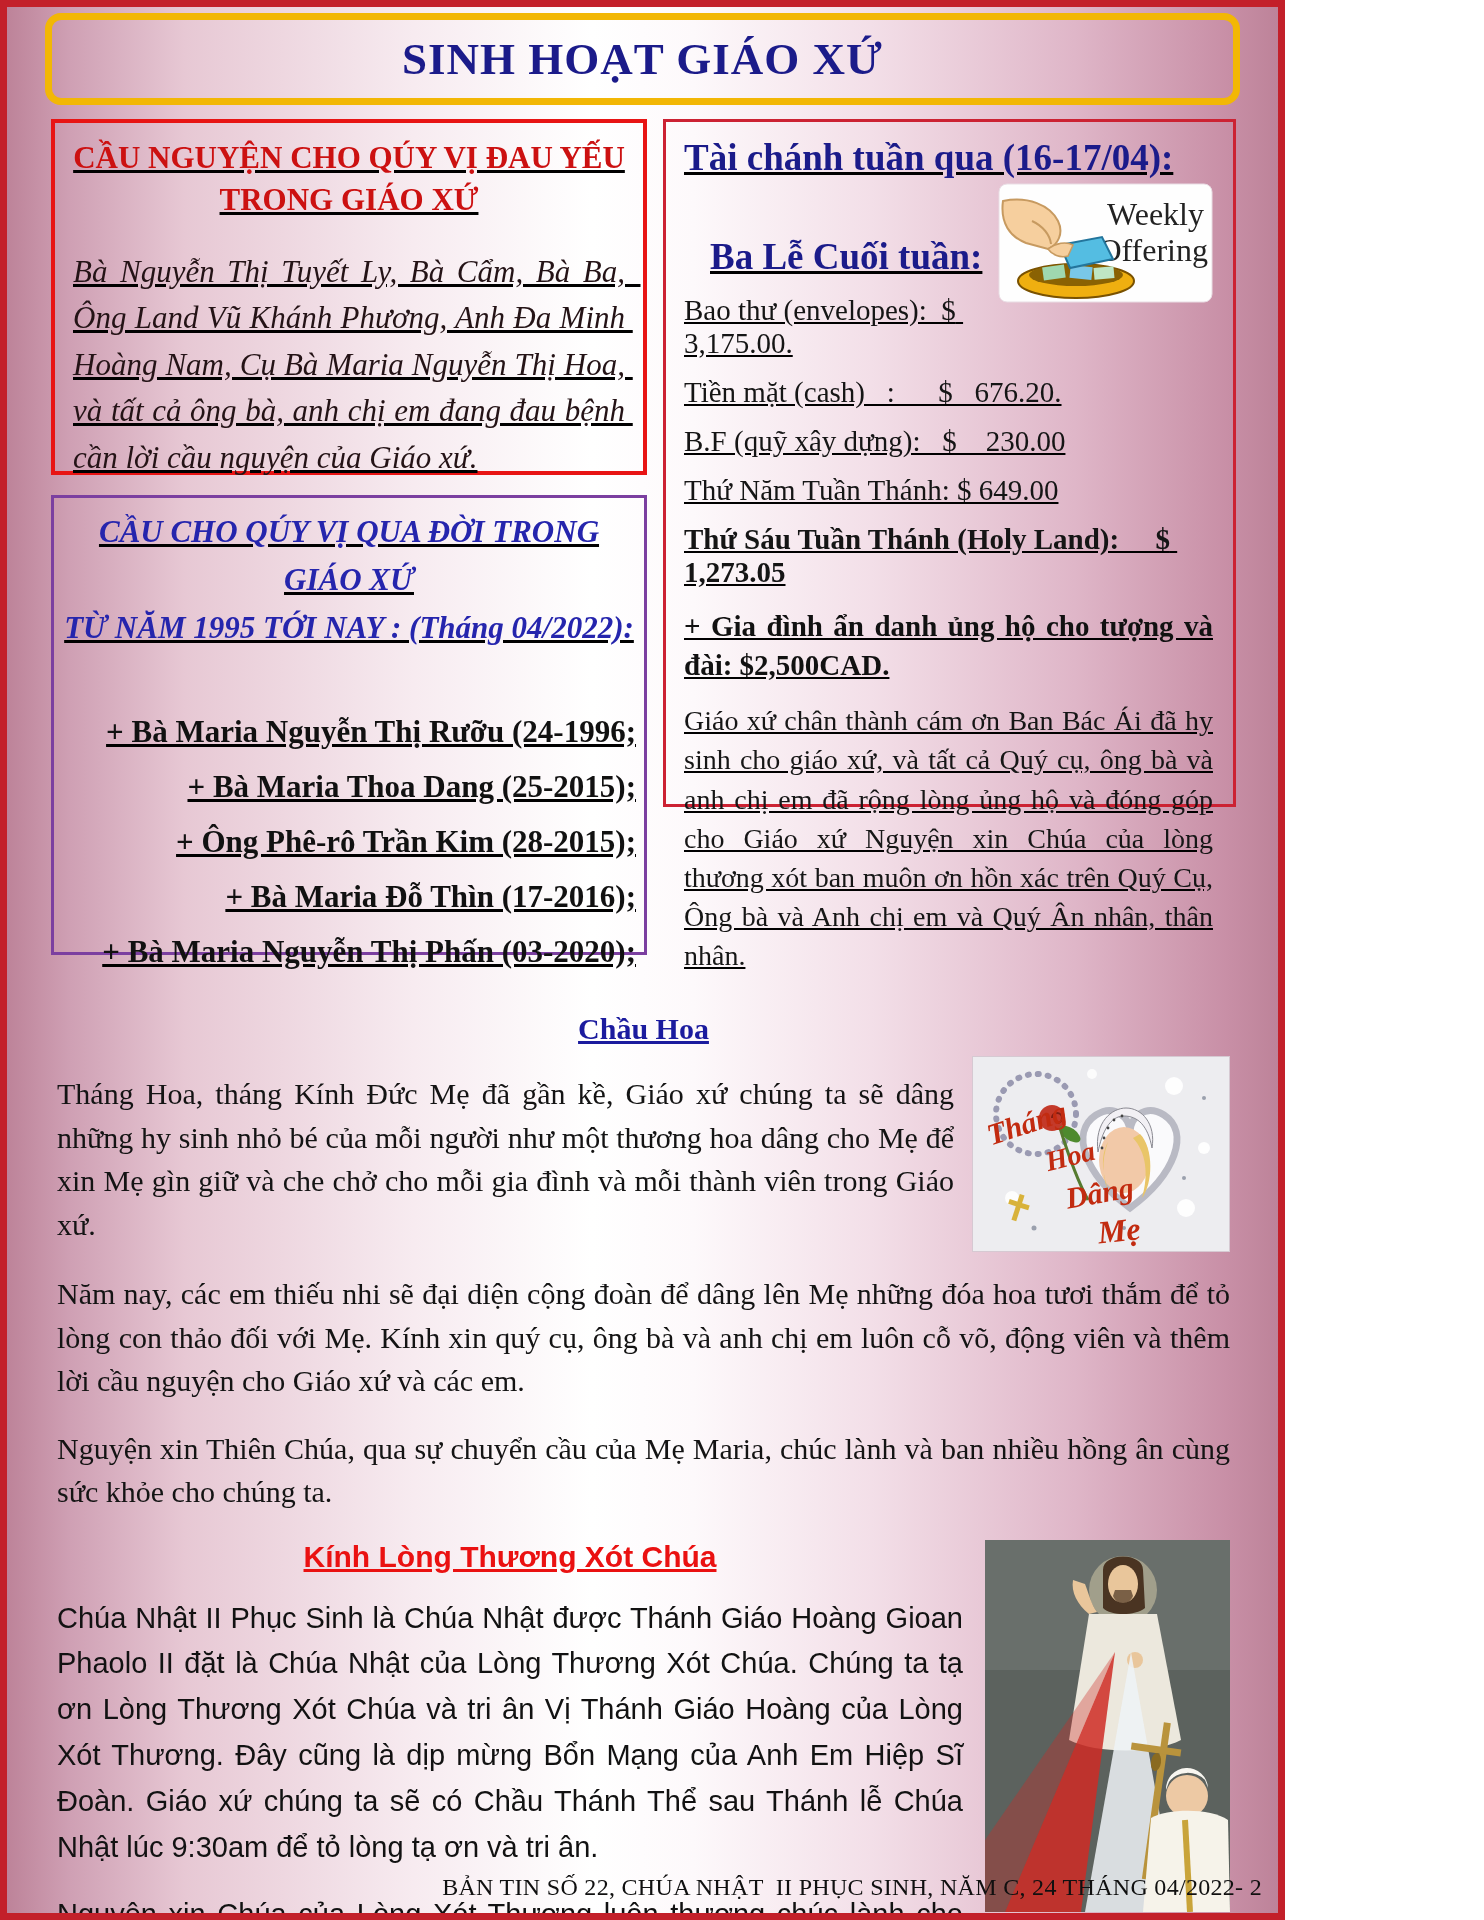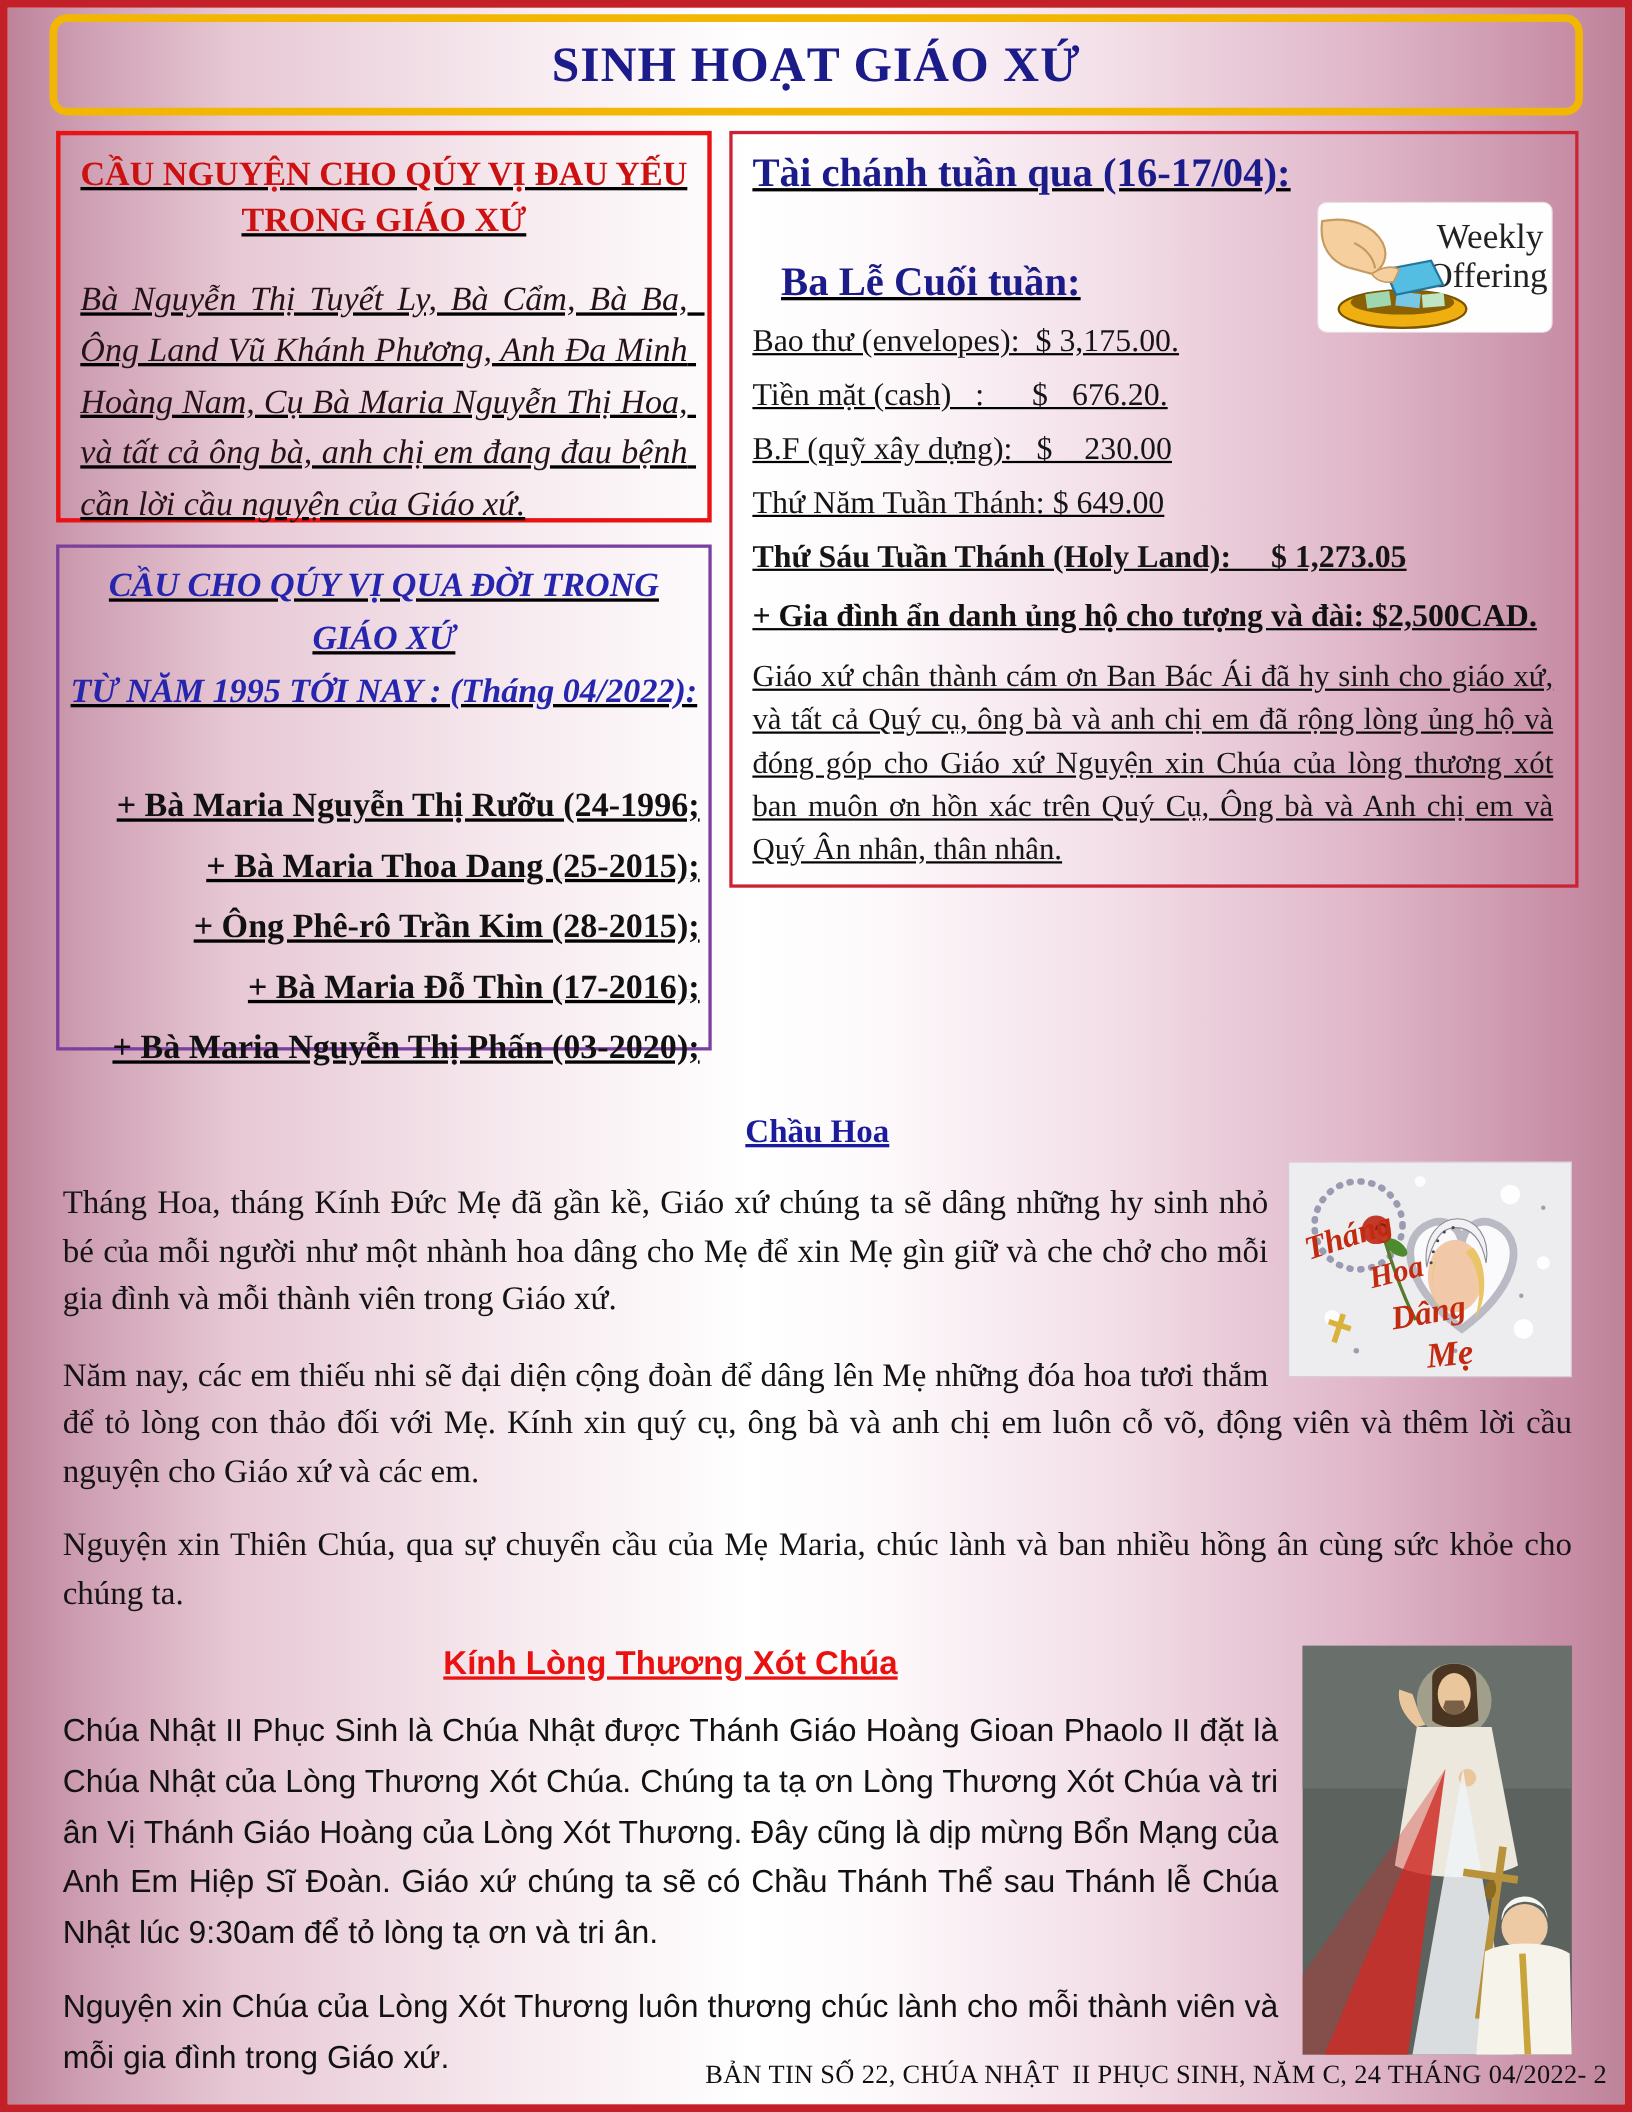--- a/index.html
+++ b/index.html
@@ -1,19 +1,19 @@
 <!DOCTYPE html>
 <html><head>
 <meta charset="utf-8">
 <style>
   * { margin:0; padding:0; box-sizing:border-box; }
   html,body { width:1484px; }
   body { font-family:"Liberation Serif", serif; }
   .page{
-    width:1484px; height:1920px; position:relative; overflow:hidden;
+    width:1285px; height:1920px; position:relative; overflow:hidden;
     border:7px solid #c3202a;
     background:linear-gradient(90deg,
       #bd8399 0%, #cfa0b4 5%, #e7c8d4 14%, #f7ebf0 32%, #ffffff 46%,
       #fdf9fb 54%, #f3dfe8 68%, #dfb6c8 84%, #c88fa6 96%, #bd8399 100%);
   }
   
   .banner{
     margin:6px 38px 0 38px; height:92px;
     border:7px solid #f2b705; border-radius:16px;
     display:flex; align-items:center; justify-content:center;
@@ -159,21 +159,21 @@
       <rect x="44" y="138" width="5" height="27" fill="#d8b23a" transform="rotate(18 46 150)"></rect>
       <rect x="36" y="146" width="21" height="5" fill="#d8b23a" transform="rotate(18 46 150)"></rect>
       <g font-family="Liberation Serif, serif" font-style="italic" font-weight="bold" fill="#c22b10">
         <text x="14" y="82" font-size="30" transform="rotate(-18 40 70)">Tháng</text>
         <text x="74" y="112" font-size="28" transform="rotate(-14 88 104)">Hoa</text>
         <text x="94" y="150" font-size="30" transform="rotate(-10 110 142)">Dâng</text>
         <text x="126" y="186" font-size="32" transform="rotate(-6 140 178)">Mẹ</text>
       </g>
     </svg>
 
-    <p class="body">Tháng Hoa, tháng Kính Đức Mẹ đã gần kề, Giáo xứ chúng ta sẽ dâng những hy sinh nhỏ bé của mỗi người như một nhành hoa dâng cho Mẹ để xin Mẹ gìn giữ và che chở cho mỗi gia đình và mỗi thành viên trong Giáo xứ.</p>
+    <p class="body">Tháng Hoa, tháng Kính Đức Mẹ đã gần kề, Giáo xứ chúng ta sẽ dâng những hy sinh nhỏ bé của mỗi người như một thương hoa dâng cho Mẹ để xin Mẹ gìn giữ và che chở cho mỗi gia đình và mỗi thành viên trong Giáo xứ.</p>
     <p class="body">Năm nay, các em thiếu nhi sẽ đại diện cộng đoàn để dâng lên Mẹ những đóa hoa tươi thắm để tỏ lòng con thảo đối với Mẹ. Kính xin quý cụ, ông bà và anh chị em luôn cỗ võ, động viên và thêm lời cầu nguyện cho Giáo xứ và các em.</p>
     <p class="body last">Nguyện xin Thiên Chúa, qua sự chuyển cầu của Mẹ Maria, chúc lành và ban nhiều hồng ân cùng sức khỏe cho chúng ta.</p>
   </div>
 
   <div class="mercy">
 
     <svg class="mercy-img" viewBox="0 0 245 372">
       <rect width="245" height="372" fill="#5c625e"></rect>
       <rect width="245" height="130" fill="#6d736e" opacity="0.8"></rect>
       <circle cx="138" cy="50" r="34" fill="#cfc7a6" opacity="0.55"></circle>

